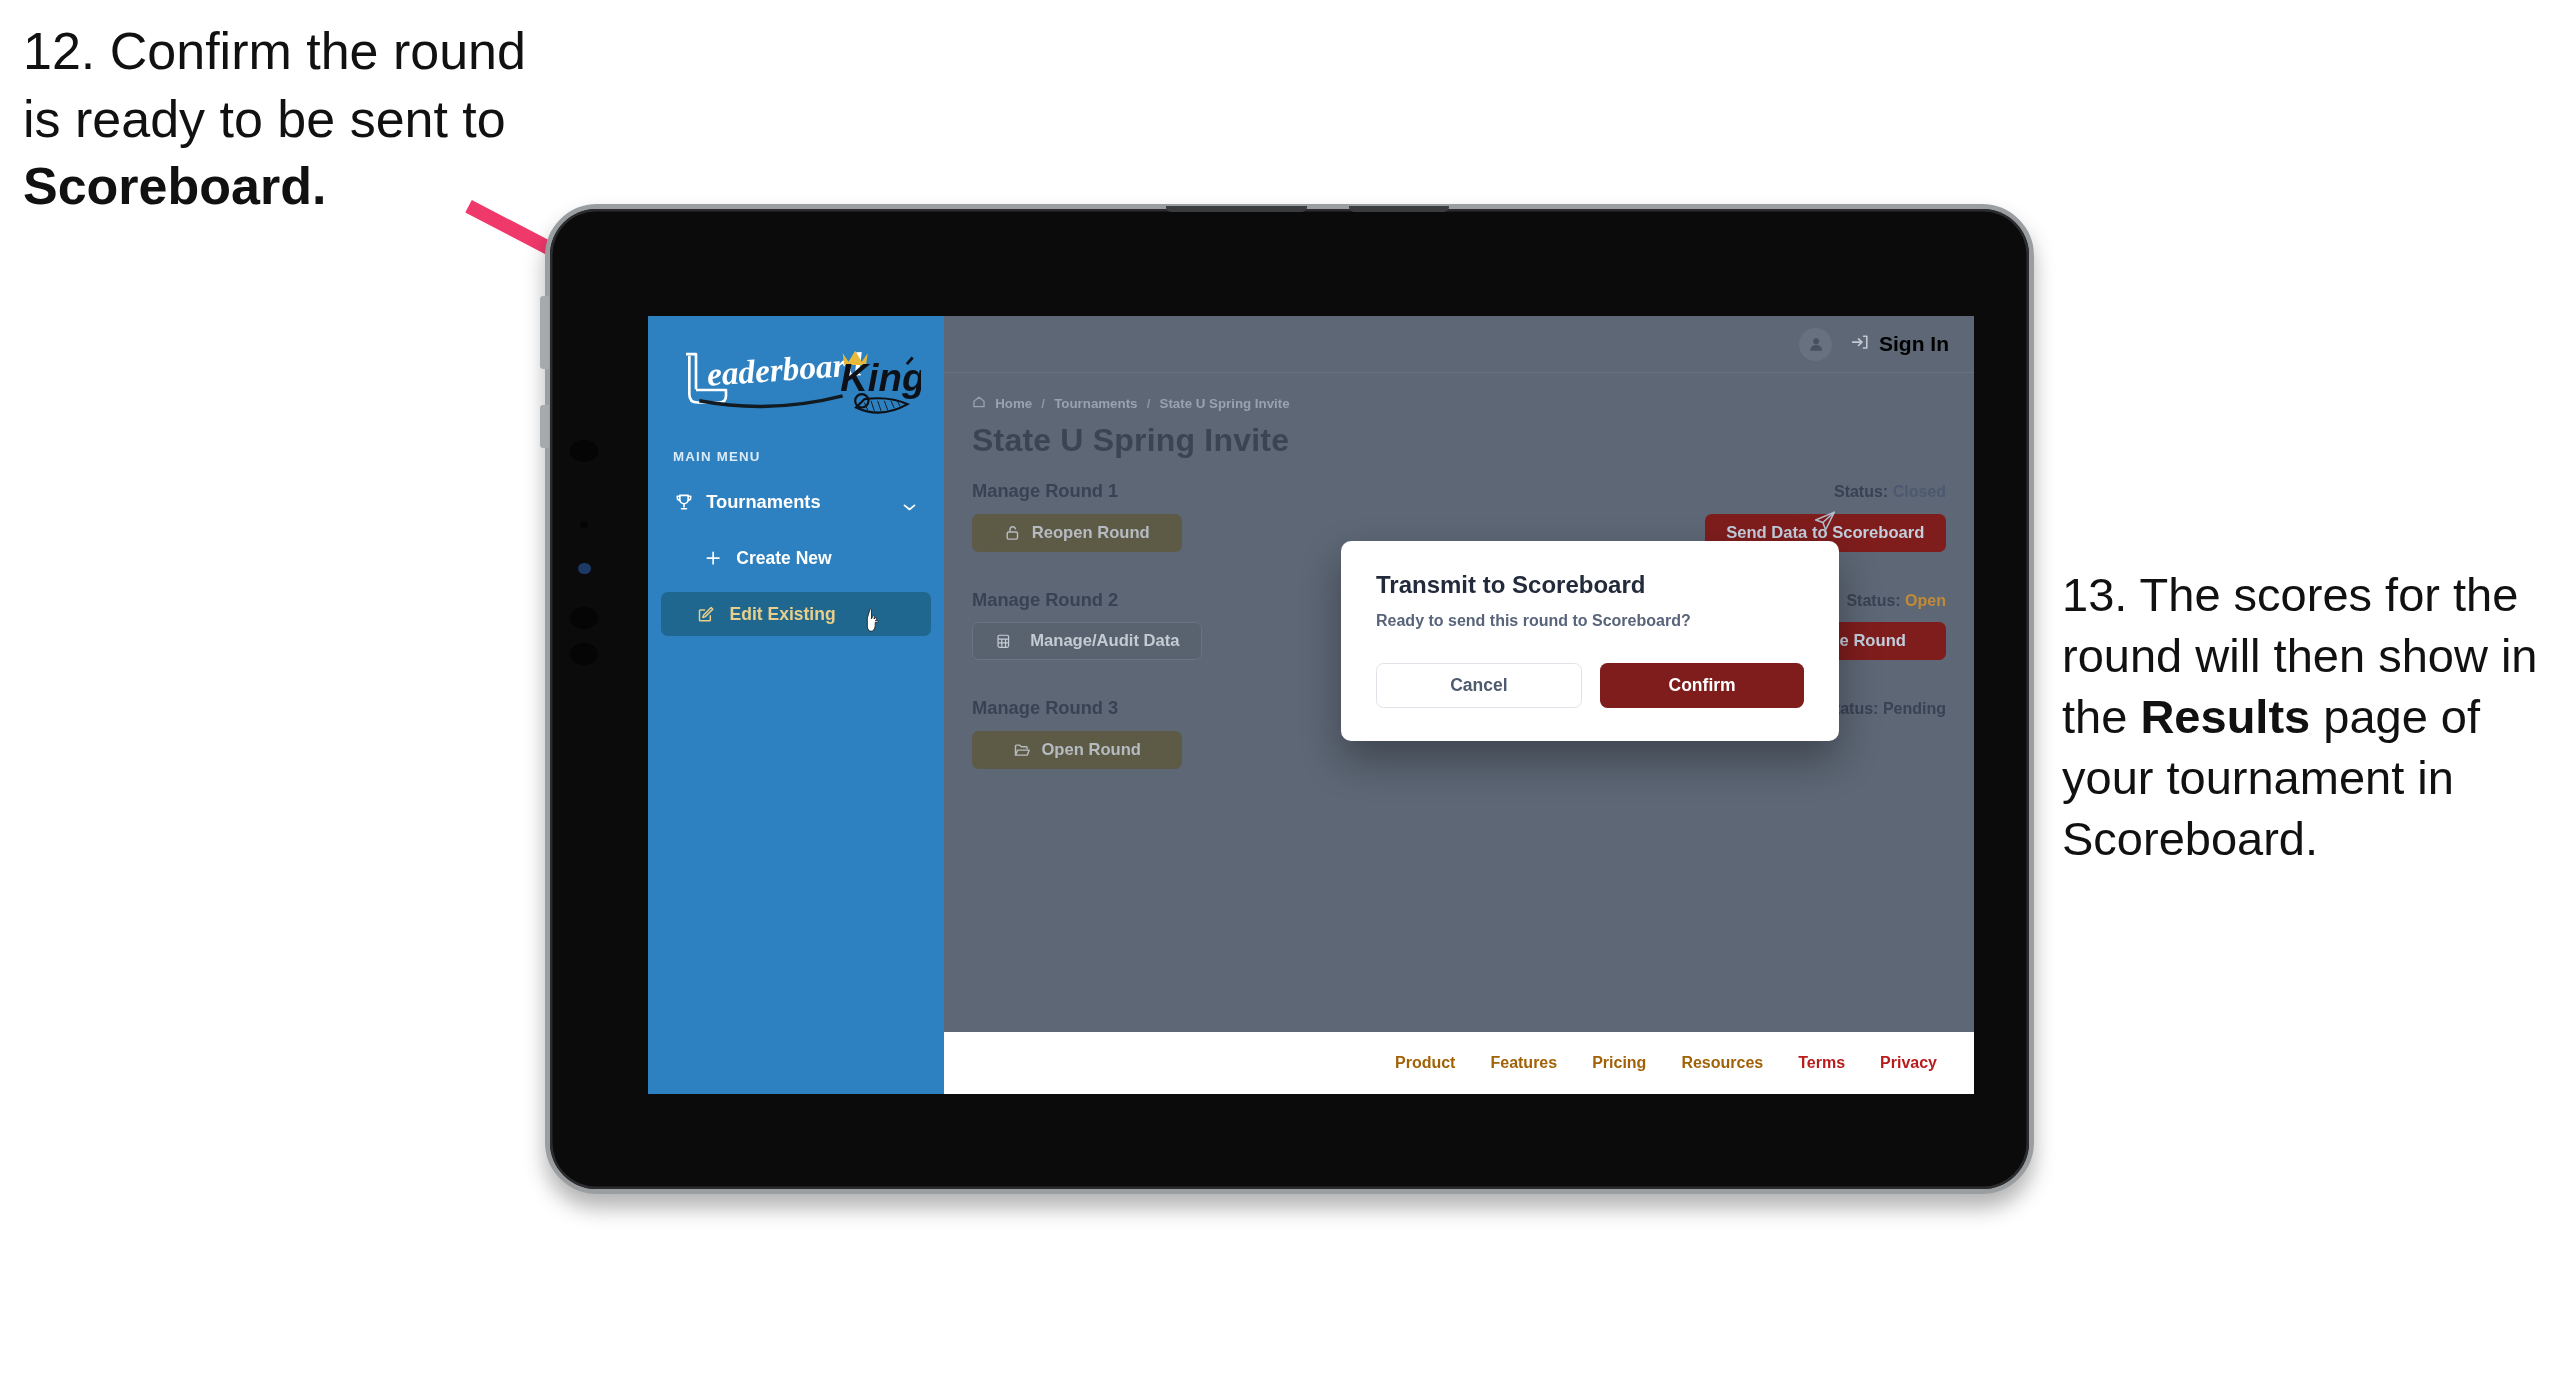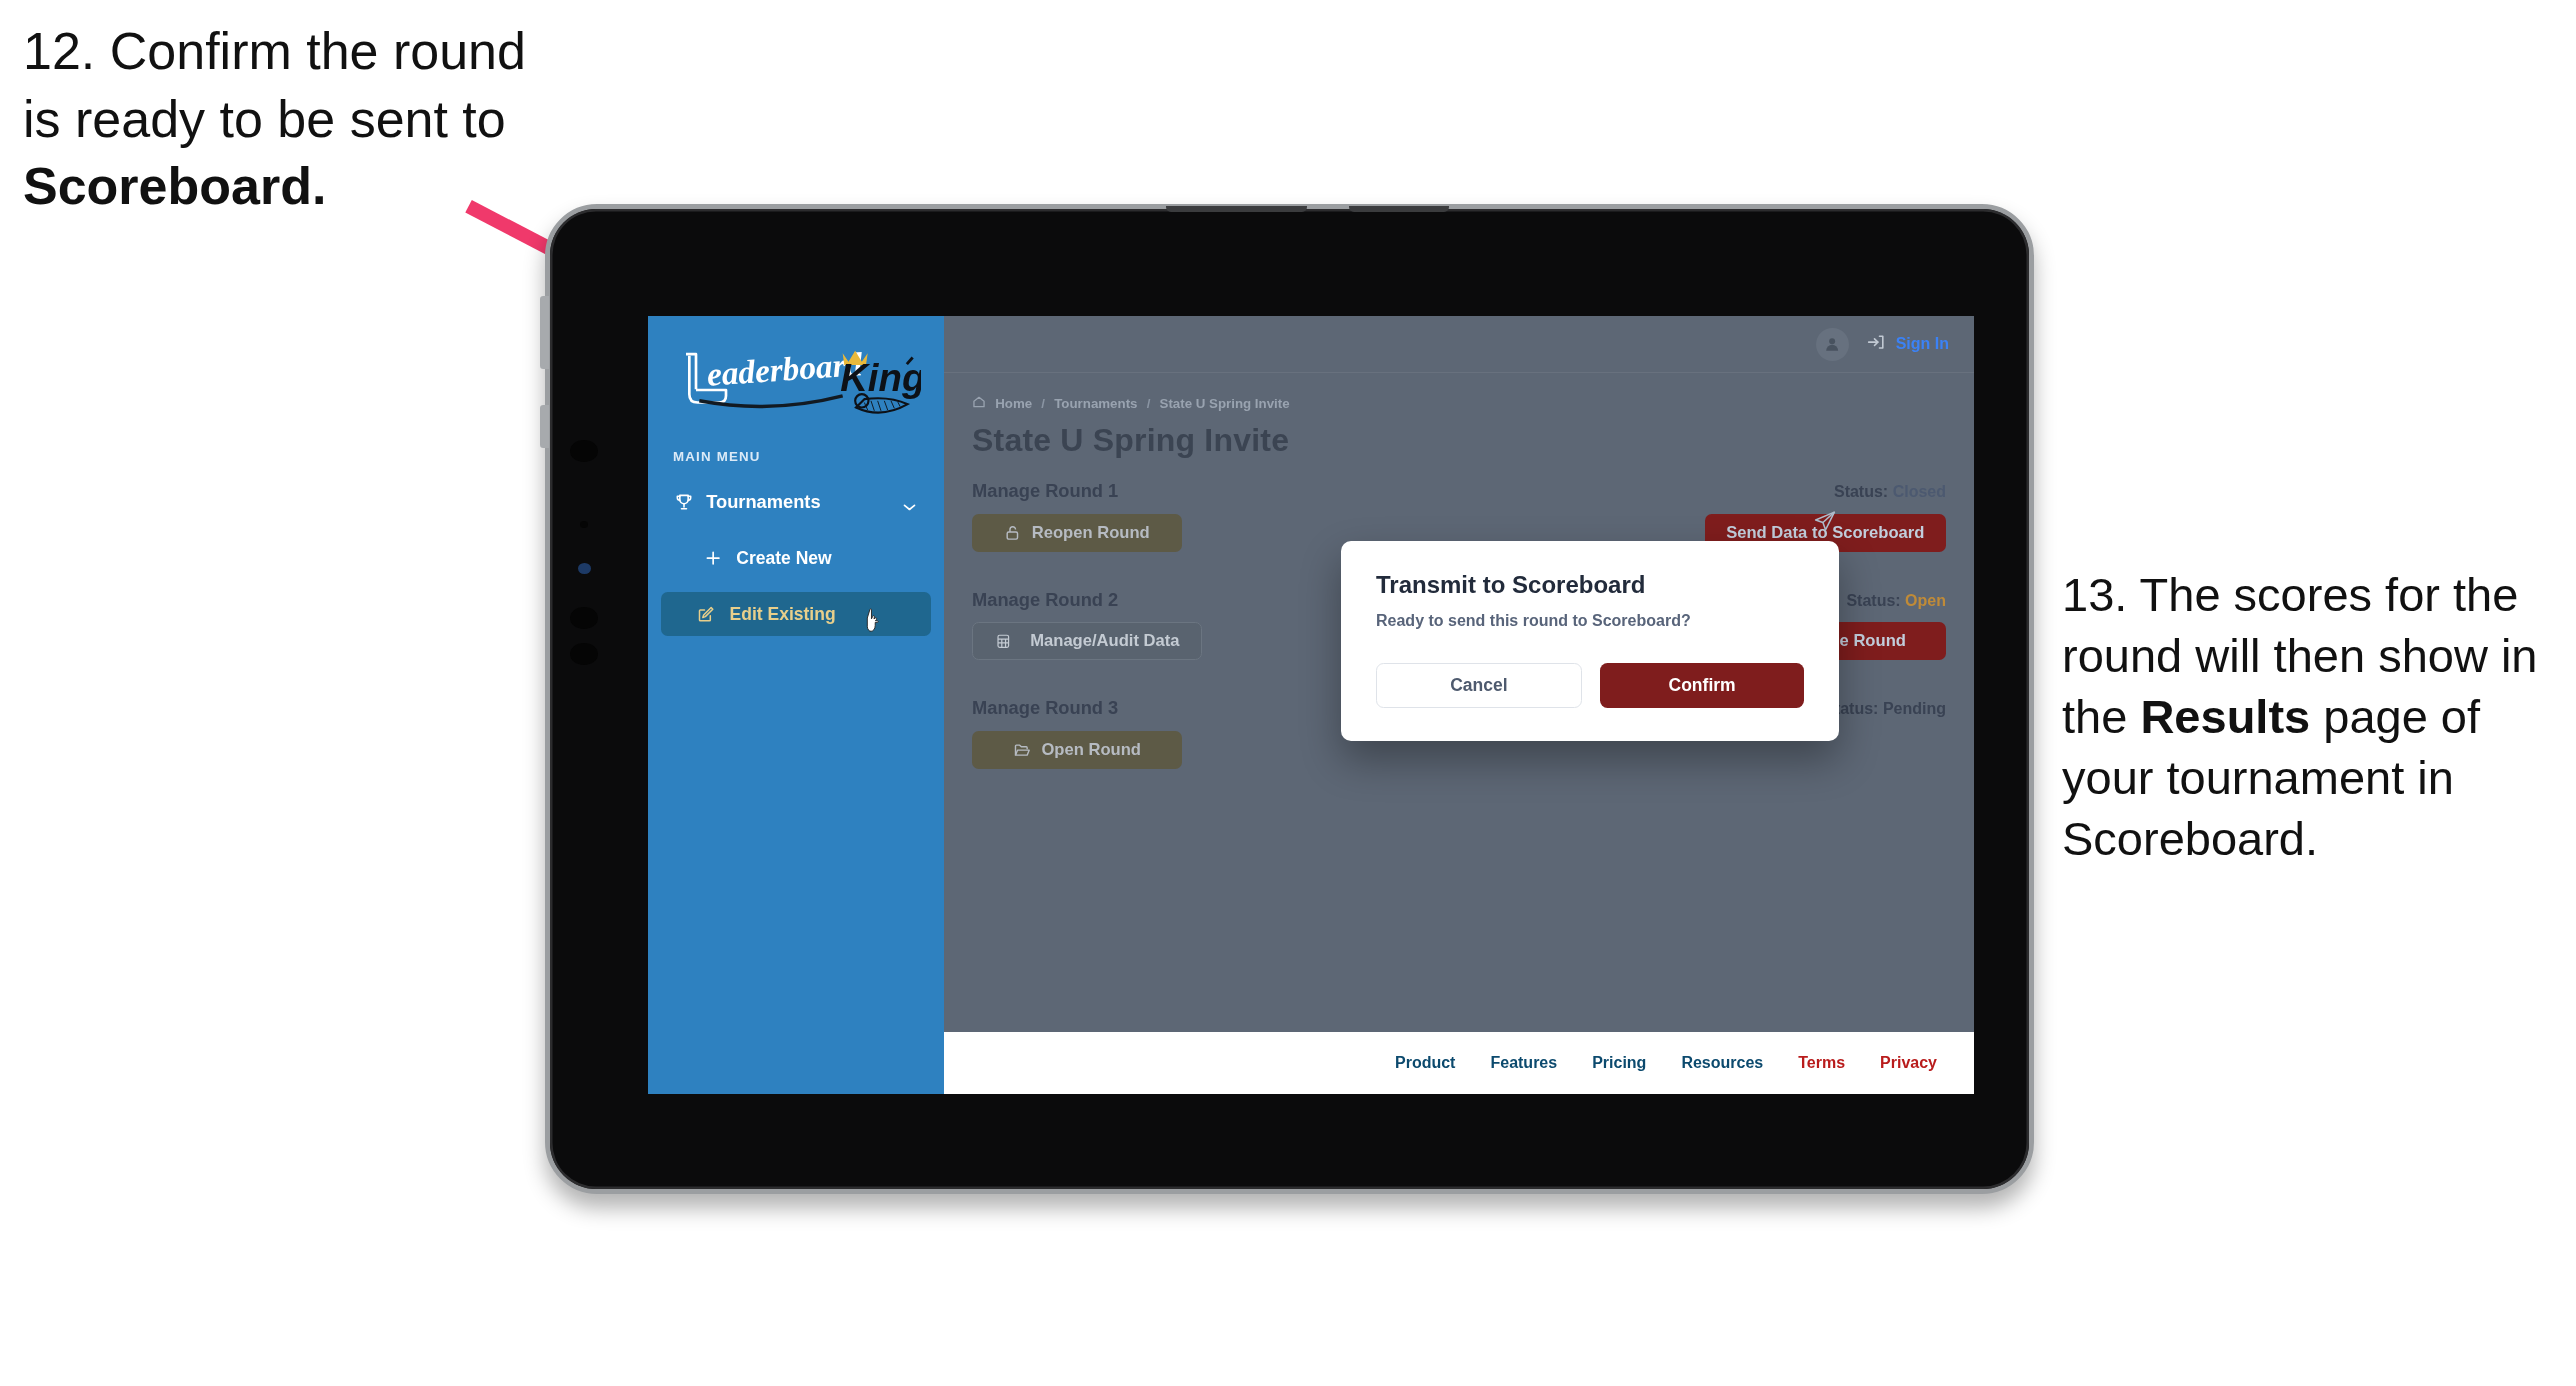--- a/index.html
+++ b/index.html
@@ -93,21 +93,21 @@
   #content-scrim { position: absolute; inset: 0; background: #5d6775; z-index: 1; }
   #topbar {
     position: relative; z-index: 2; height: 57px; flex: 0 0 57px;
     display: flex; align-items: center; justify-content: flex-end; gap: 18.3px;
     padding-right: 25px; border-bottom: 0.8px solid rgba(255,255,255,.07);
   }
   #avatar {
     width: 33px; height: 33px; border-radius: 50%; background: #67717f;
     display: flex; align-items: center; justify-content: center;
   }
-  #signin-link { display: flex; align-items: center; gap: 10px; color: #3b82f6; font-size: 16px; font-weight: 700; }
+  #signin-link { display: flex; align-items: center; gap: 10px; color: #000000; font-size: 21px; font-weight: 700; }
 
   #page-body { position: relative; z-index: 2; flex: 1 1 auto; padding: 21.6px 28px 0 28px; }
 
   #breadcrumb { display: flex; align-items: center; gap: 9.2px; color: #99a3b0; font-size: 13.3px; font-weight: 700; }
   #breadcrumb .sep { color: #8a95a3; }
   #page-title { color: #3b4452; font-size: 32px; font-weight: 700; margin-top: 10px; letter-spacing: 0.2px; }
 
   .round-block { margin-top: 21.6px; }
   .round-head { display: flex; align-items: baseline; justify-content: space-between; }
   .round-name { color: #394253; font-size: 18.3px; font-weight: 700; }
@@ -124,21 +124,21 @@
   .btn .ico { display:flex; align-items:center; justify-content:center; }
   .btn-olive  { background: #5d5a46; color: #b6bbc2; }
   .btn-muted  { background: #59636f; color: #c4cbd3; border: 0.8px solid #6b7581; gap: 19px; }
   .btn-steel  { background: #7f1d1d; color: #c2cedc; }
 
   #footer {
     position: relative; z-index: 2; height: 62px; flex: 0 0 62px; background: #ffffff;
     display: flex; align-items: center; justify-content: flex-end; gap: 35px;
     padding-right: 37px;
   }
-  .foot-link { color: #0c4a6e; font-size: 16px; font-weight: 700; }
+  .foot-link { color: #a16207; font-size: 16px; font-weight: 700; }
   .foot-link.dim { color: #b91c1c; }
 
   
   #modal-overlay { position: absolute; inset: 0; z-index: 5; }
   #modal {
     position: absolute; left: 397px; top: 225px; width: 498px;
     background: #ffffff; border-radius: 10px;
     box-shadow: 0 18.3px 40px rgba(0,0,0,.33);
     padding: 30px 35px 33px 35px;
   }

